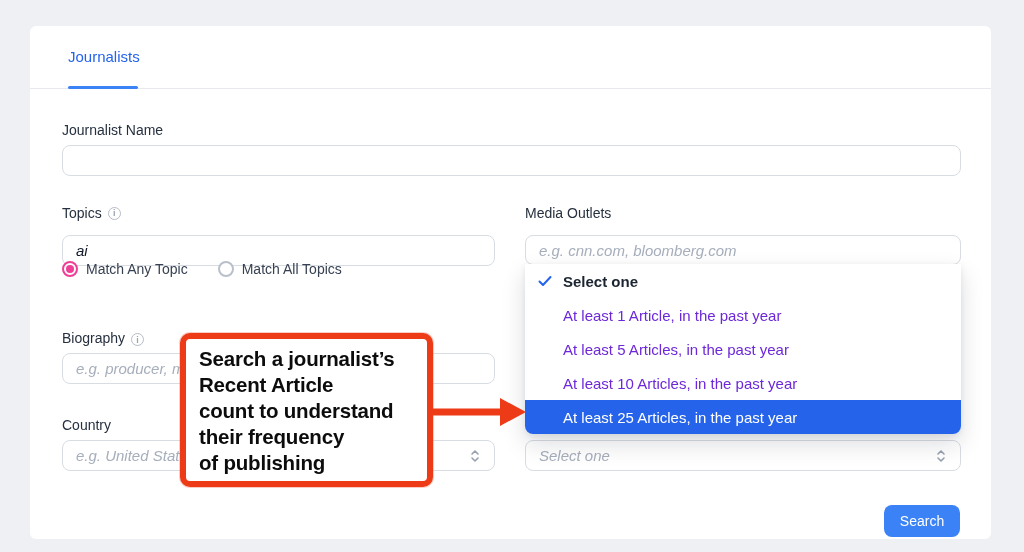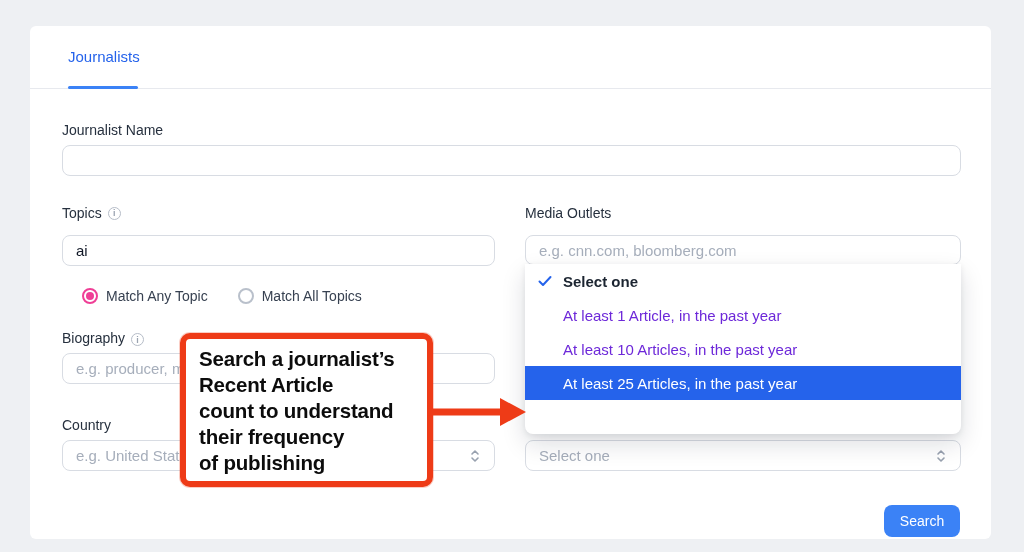--- a/index.html
+++ b/index.html
@@ -34,20 +34,21 @@
   .info-icon {
     width:13px; height:13px; border:1px solid #b6bdc8; border-radius:50%;
     display:inline-flex; align-items:center; justify-content:center;
     font-size:9px; color:#9aa3b0; font-weight:600; font-style:normal;
   }
   .text-input, .select-box {
     position:absolute; background:#fff; border:1px solid #d8dce3; border-radius:8px;
     font-size:15px; color:#111827; padding:0 13px;
     font-family:"Liberation Sans","DejaVu Sans",sans-serif;
     outline:none;
+    font-style:italic;
   }
   .text-input::placeholder { color:#a6aebb; opacity:1; }
   .select-box {
     display:flex; align-items:center; justify-content:space-between; cursor:pointer;
   }
   .select-placeholder { color:#a6aebb; font-size:15px; }
   .chevron-updown { flex:0 0 auto; margin-left:8px; }
 
   
   .radio-row { position:absolute; left:62px; top:279px; display:flex; gap:30px; }
@@ -116,21 +117,21 @@
       <span>Topics</span>
       <span class="info-icon">i</span>
     </div>
     <input class="text-input" style="left: 32px; top: 209px; width: 433px; height: 31px;" value="ai">
 
     <div class="field-label" style="left:495px; top:179px;">
       <span>Media Outlets</span>
     </div>
     <input class="text-input" style="left: 495px; top: 209px; width: 436px; height: 30px;" placeholder="e.g. cnn.com, bloomberg.com">
 
-    <div class="radio-row" style="left:32px; top:262px;margin-left:20px;">
+    <div class="radio-row" style="left:32px; top:235px;">
       <div class="radio-item">
         <span class="radio-circle">
             <span class="dot"></span>
           </span>
         <span class="radio-label">Match Any Topic</span>
       </div>
       <div class="radio-item">
         <span class="radio-circle off"></span>
         <span class="radio-label">Match All Topics</span>
       </div>
@@ -166,20 +167,23 @@
     <div class="dd-row first">
       <svg class="dd-check" width="16" height="16" viewBox="0 0 16 16">
         <path d="M2.5 8.5 L6 12 L13.5 4" fill="none" stroke="#2563eb" stroke-width="2" stroke-linecap="round" stroke-linejoin="round"></path>
       </svg>
       <span>Select one</span>
     </div>
     <div class="dd-row">
       <span>At least 1 Article, in the past year</span>
     </div>
     <div class="dd-row">
+      <span>At least 5 Articles, in the past year</span>
+    </div>
+    <div class="dd-row">
       <span>At least 10 Articles, in the past year</span>
     </div>
     <div class="dd-row highlight">
       <span>At least 25 Articles, in the past year</span>
     </div>
   </div>
 
   <div class="callout">
     <div class="callout-text">
       <div>Search a journalist’s</div>

